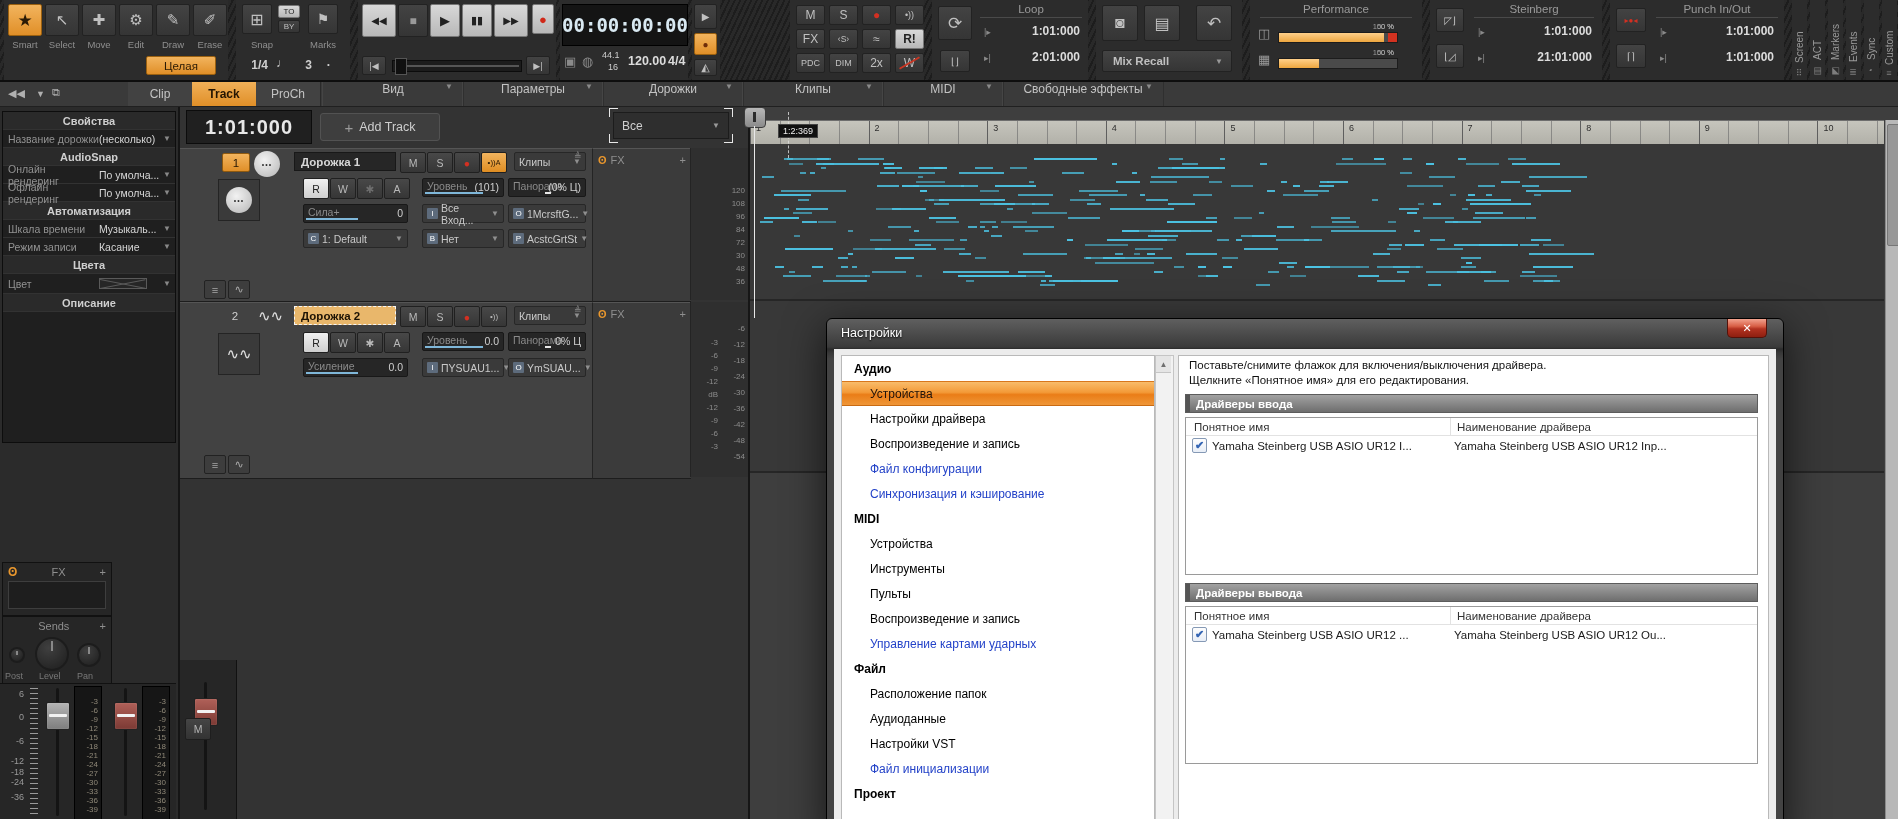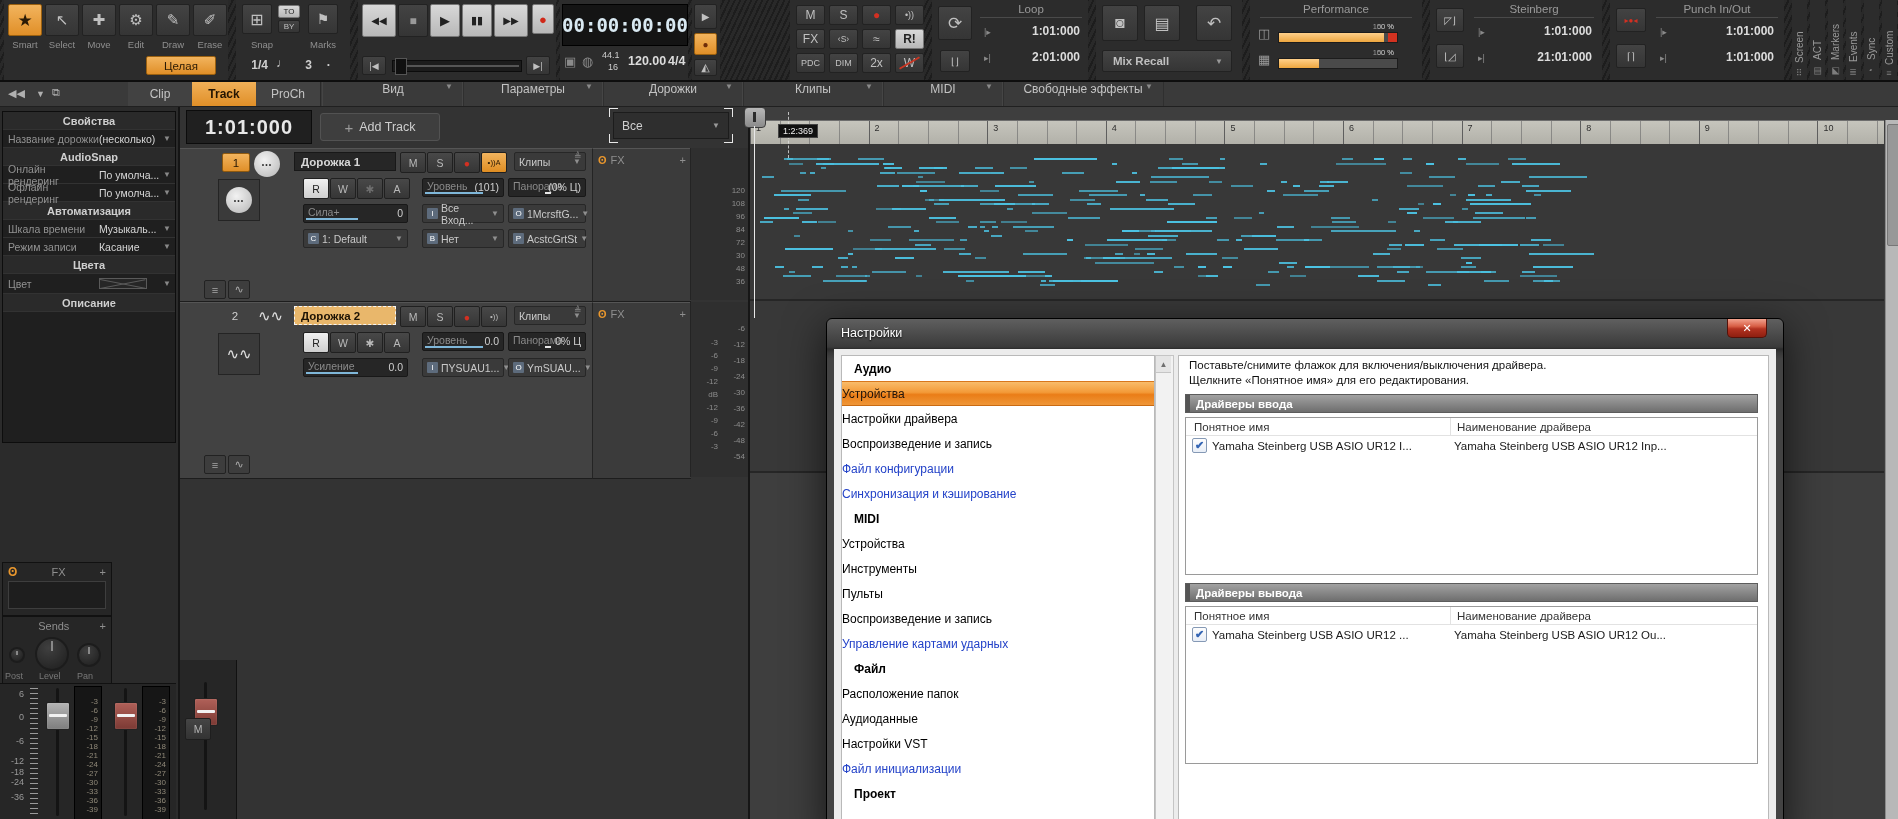--- a/index.html
+++ b/index.html
@@ -128,21 +128,21 @@
 
   
   #dialog{position:absolute;left:826px;top:318px;width:956px;height:520px;z-index:20;
     border:1px solid #000;border-radius:6px 6px 0 0;box-shadow:0 10px 40px rgba(0,0,0,.65);
     background:linear-gradient(#5f5f5f,#3a3a3a 28px,#2a2a2a 30px,#383838 34px,#434343 40px) }
   #dtitle{position:absolute;left:14px;top:7px;color:#fff;font-size:12.5px;text-shadow:0 1px 2px #000}
   #dclose{position:absolute;right:16px;top:0;width:38px;height:18px;border:1px solid #55120a;border-top:none;border-radius:0 0 5px 5px;
     background:linear-gradient(#f2a38f,#d85f46 40%,#b23220 55%,#8e1f10);color:#fff;font-size:11px;display:flex;align-items:center;justify-content:center}
   #dbody{position:absolute;left:7px;right:7px;top:30px;bottom:0;background:#ececec}
   #dnav{position:absolute;left:7px;top:6px;width:312px;bottom:0;background:#fff;border:1px solid #b9b9b9;overflow:hidden;font-size:12px;color:#000}
-  .nitem{height:25px;display:flex;align-items:center;}
+  .nitem{height:25px;display:flex;align-items:center;padding-left:28px}
   .nhead{font-weight:bold;padding-left:12px}
   .nlink{color:#2342c8}
   .nsel{background:linear-gradient(#f9bc6a,#f39a38 45%,#ea7d17 55%,#ef9637);border-top:1px solid #d8771c;border-bottom:1px solid #c96a12;color:#20130a;box-sizing:border-box}
   #dnavsb{position:absolute;left:321px;top:6px;width:17px;bottom:0;background:#f2f2f2;border:1px solid #c5c5c5}
   #dnavsb .up{position:absolute;left:0;top:0;width:15px;height:16px;background:#e5e5e5;border-bottom:1px solid #c5c5c5;
     color:#6f6f6f;font-size:8px;display:flex;align-items:center;justify-content:center}
   #dcontent{position:absolute;left:344px;top:6px;right:7px;bottom:0;background:#fff;border:1px solid #b9b9b9;color:#1a1a1a}
   #dheading{height:24px;background:linear-gradient(#f6f6f6,#e9e9e9);border-bottom:1px solid #d2d2d2;
     display:flex;align-items:center;padding-left:10px;font-weight:bold;font-size:12px}
   .hint{font-size:11.5px;margin:3px 0 0 10px;color:#111}

